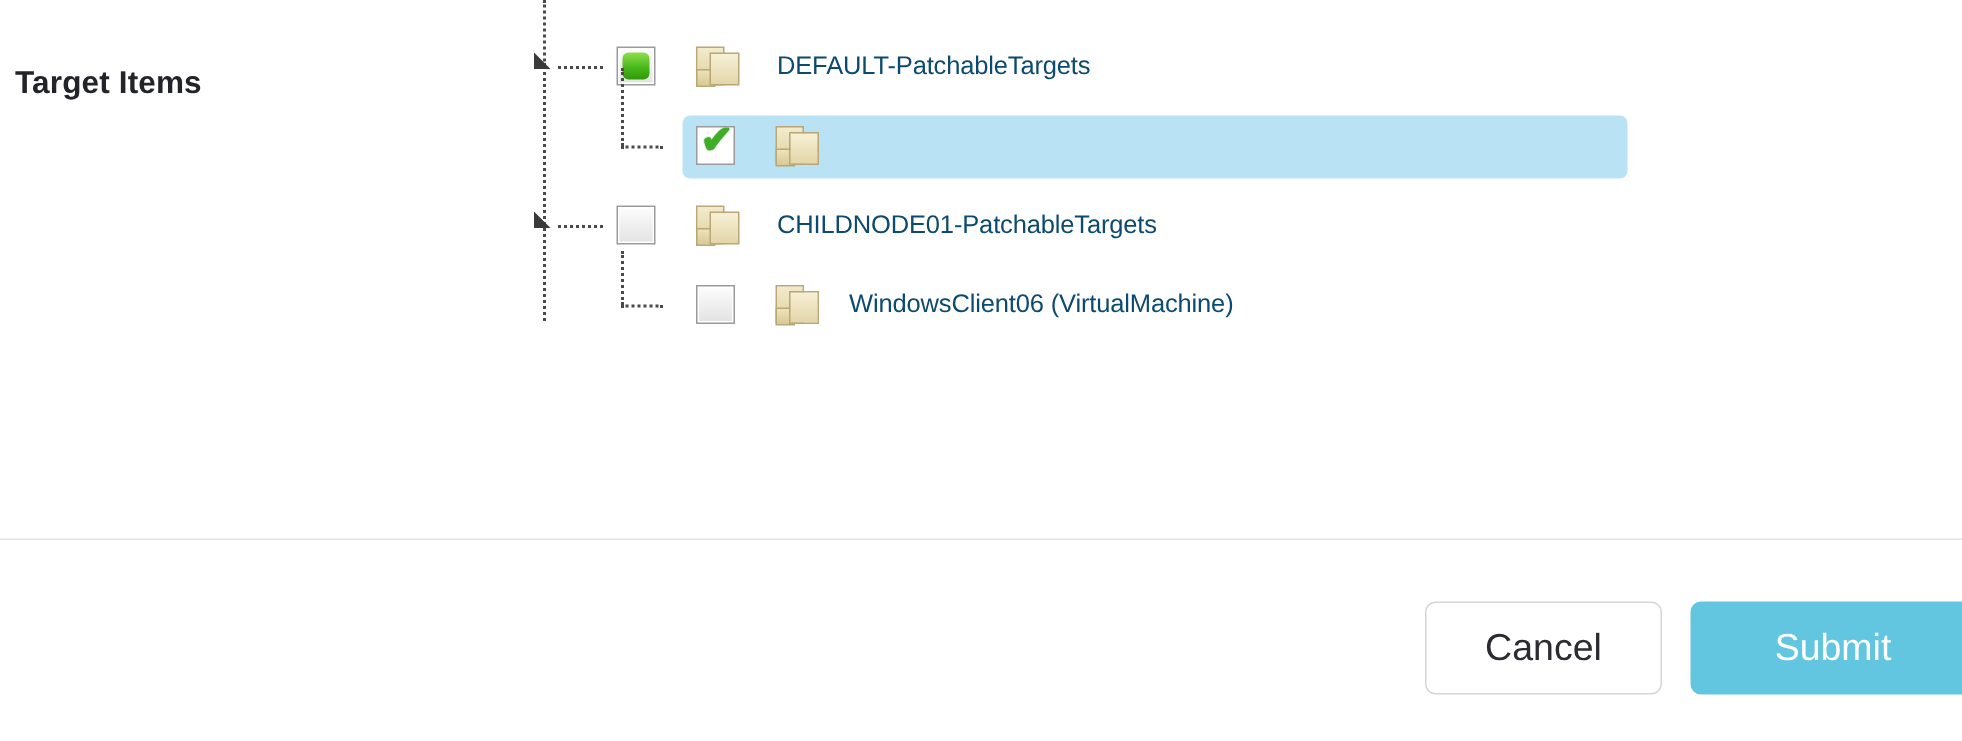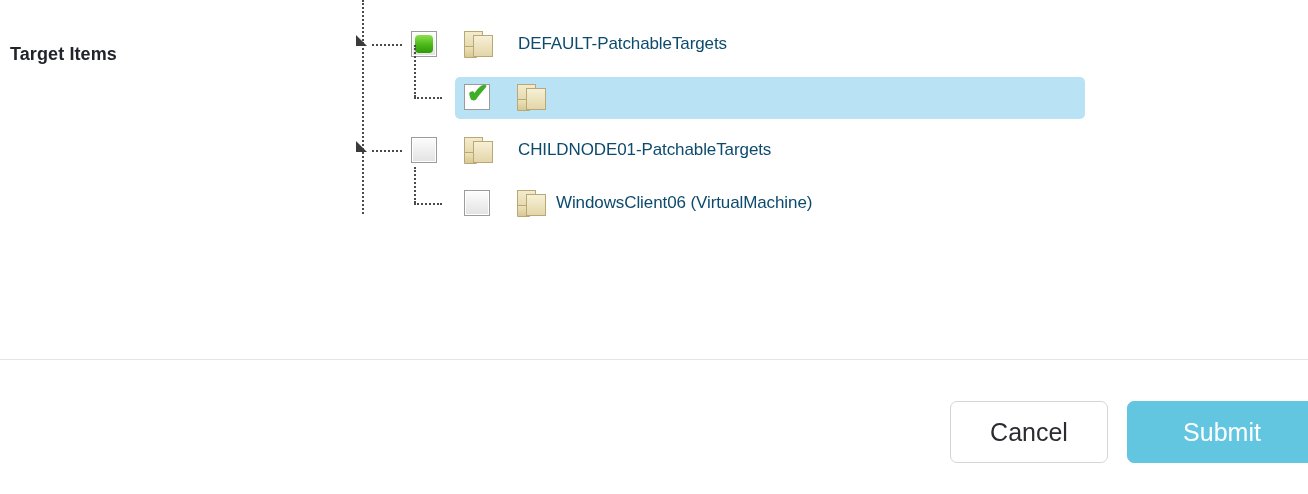--- a/index.html
+++ b/index.html
@@ -21,21 +21,21 @@
   .form-row {
     position: absolute;
     left: 0; top: 0;
     width: 1308px;
     height: 360px;
   }
   .field-label {
     position: absolute;
     left: 10px;
     top: 44px;
-    font-size: 18px;
+    font-size: 21px;
     font-weight: bold;
     color: #22242a;
     letter-spacing: .1px;
     white-space: nowrap;
   }
 
   
   .tree {
     position: absolute;
     left: 352px;
@@ -249,21 +249,21 @@
 
     <div class="tree-row">
       <div class="vline" style="left:62px; top:-10px; height:36px;"></div>
       <div class="hline" style="left:62px; width:28px;"></div>
       <div class="cbox" style="left:112px;"></div>
       <div class="folder" style="left:165px;">
         <div class="back"></div>
           <div class="tab"></div>
           <div class="front"></div>
       </div>
-      <div class="node-label" style="left:204px;">WindowsClient06 (VirtualMachine)</div>
+      <div class="node-label" style="left:214px;">WindowsClient06 (VirtualMachine)</div>
     </div>
 
   </div>
 </div>
 
 <div class="divider"></div>
 
 <div class="footer">
   <button class="btn btn-cancel">Cancel</button>
   <button class="btn btn-submit">Submit</button>

